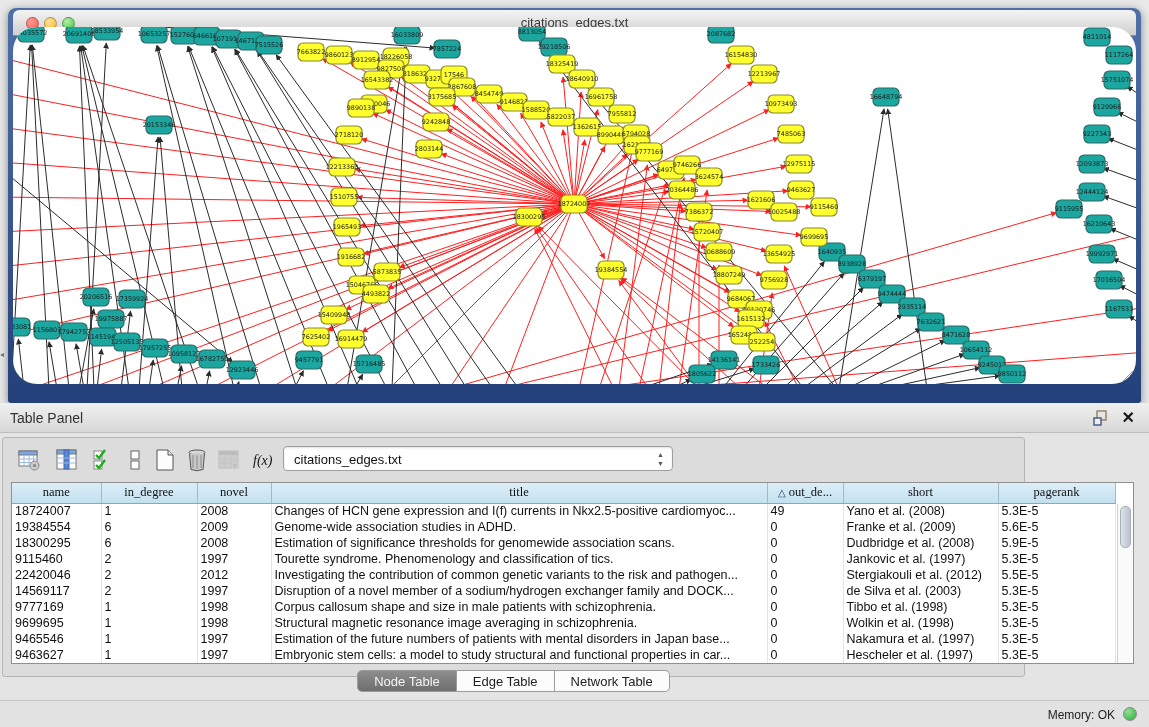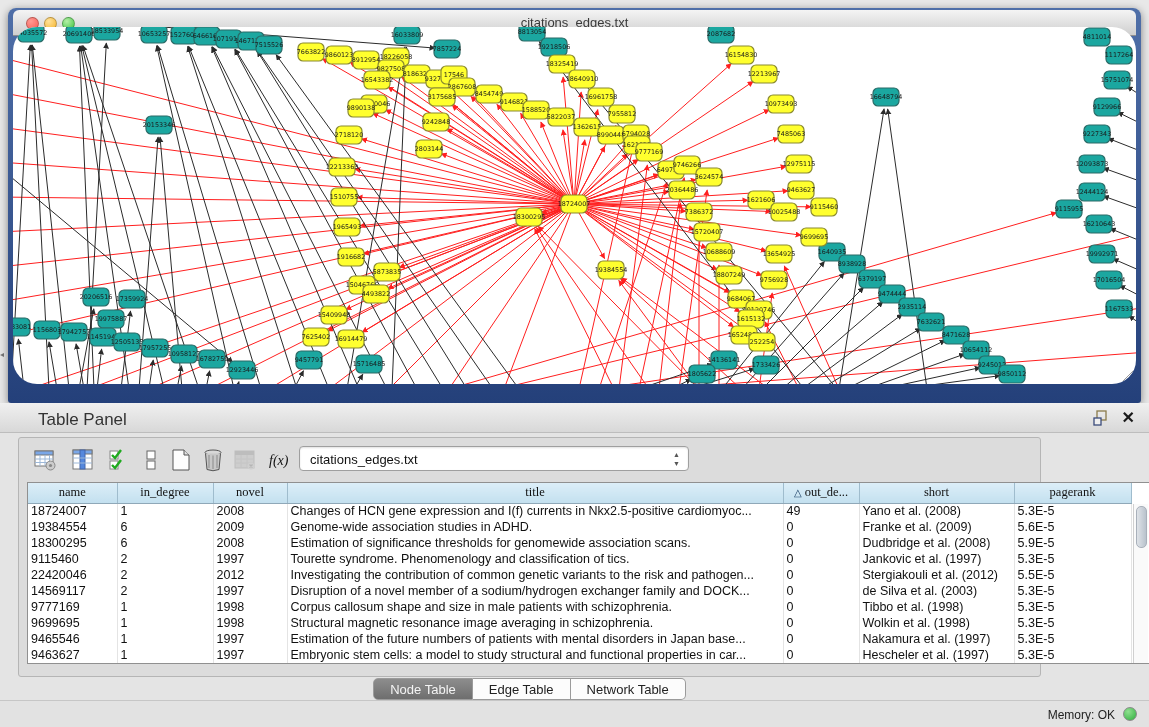--- a/index.html
+++ b/index.html
@@ -23,24 +23,24 @@
   #net-svg { position:absolute; left:0; top:0; }
   #resize-grip { right:2px; bottom:2px; width:14px; height:14px; }
 
   
   #left-strip { left:0; top:340px; width:8px; height:30px; color:#777; font-size:8px; line-height:30px; }
 
   
   #table-panel { left:0; top:403px; width:1149px; height:297px; background:#e4e4e4; }
   #tp-titlebar { left:0; top:0; width:1149px; height:30px;
      background:linear-gradient(#f0f0f0,#d8d8d8); border-bottom:1px solid #bdbdbd; }
-  #tp-title { left:10px; top:7px; font-size:17px; color:#333;margin-left:28px; }
+  #tp-title { left:10px; top:7px; font-size:14px; color:#333; }
   #tp-float { right:40px; top:7px; width:16px; height:16px; cursor:pointer; }
   #tp-close { right:14px; top:5px; font-size:16px; font-weight:bold; color:#1a1a1a; cursor:pointer; }
-  #tp-body { left:18px; top:34px; width:1023px; height:240px; background:#dcdcdc;
+  #tp-body { left:2px; top:34px; width:1023px; height:240px; background:#dcdcdc;
      border:1px solid #b5b5b5; border-radius:3px; }
 
   
   #toolbar { left:8px; top:6px; height:32px; right:8px; }
   .tbtn { position:absolute; top:2px; width:28px; height:28px; border-radius:4px; cursor:pointer; }
   .tbtn svg { position:absolute; left:2px; top:2px; }
   #combo { left:272px; top:2px; width:390px; height:25px; background:#fff;
      border:1px solid #9f9f9f; border-radius:4px; box-shadow:inset 0 1px 2px rgba(0,0,0,.12); }
   #combo-text { left:10px; top:5px; font-size:13px; color:#111; }
   #combo-arrows { right:8px; top:3px; font-size:7px; color:#555; line-height:9px; text-align:center; }
@@ -54,21 +54,21 @@
   td { height:16px; padding:0 3px; border-right:1px solid #e4e4e4; color:#111;
       overflow:hidden; white-space:nowrap; }
   .c-name{width:89px;} .c-indeg{width:96px;margin-left:28px;} .c-year{width:74px;} .c-title{width:496px;margin-top:15px;}
   .c-outdeg{width:76px;} .c-short{width:155px;} .c-pr{width:117px;}
   #vscroll { right:1px; top:21px; width:15px; height:159px; background:#fafafa; border-left:1px solid #d0d0d0; }
   #vthumb { left:2px; top:2px; width:11px; height:42px; border-radius:5px;
       background:linear-gradient(90deg,#dfe3e8,#b9c2cc); border:1px solid #a8b0ba; }
   .sort-tri { color:#15395f; font-size:10px; margin-right:3px; }
 
   
-  #tabs { left:0; right:0; top:232px; height:26px; text-align:center;margin-top:8px; }
+  #tabs { left:0; right:0; top:232px; height:26px; text-align:center; }
   .seg { display:inline-block; height:22px; line-height:22px; font-size:13px; padding:0 16px;
      background:#fcfcfc; border:1px solid #9b9b9b; border-left:none; color:#222; cursor:pointer; }
   .seg:first-child { border-left:1px solid #9b9b9b; border-radius:5px 0 0 5px; }
   .seg:last-child { border-radius:0 5px 5px 0; }
   .seg.sel { background:linear-gradient(#8d8d8d,#6e6e6e); color:#f4f4f4; }
 
   
   #statusbar { left:0; top:700px; width:1149px; height:27px; background:#e2e2e2; border-top:1px solid #c6c6c6; }
   #mem-label { right:34px; top:7px; font-size:12px; color:#222; }
   #mem-dot { right:12px; top:6px; width:14px; height:14px; border-radius:50%;

